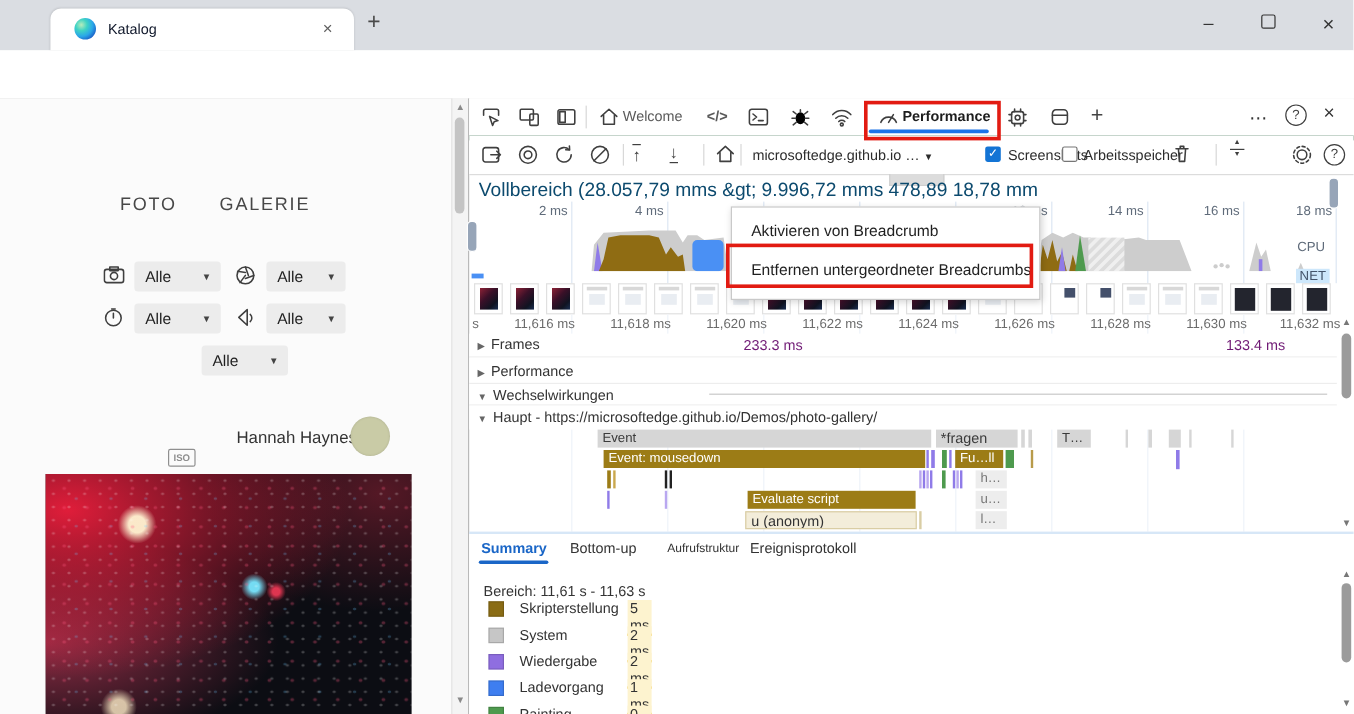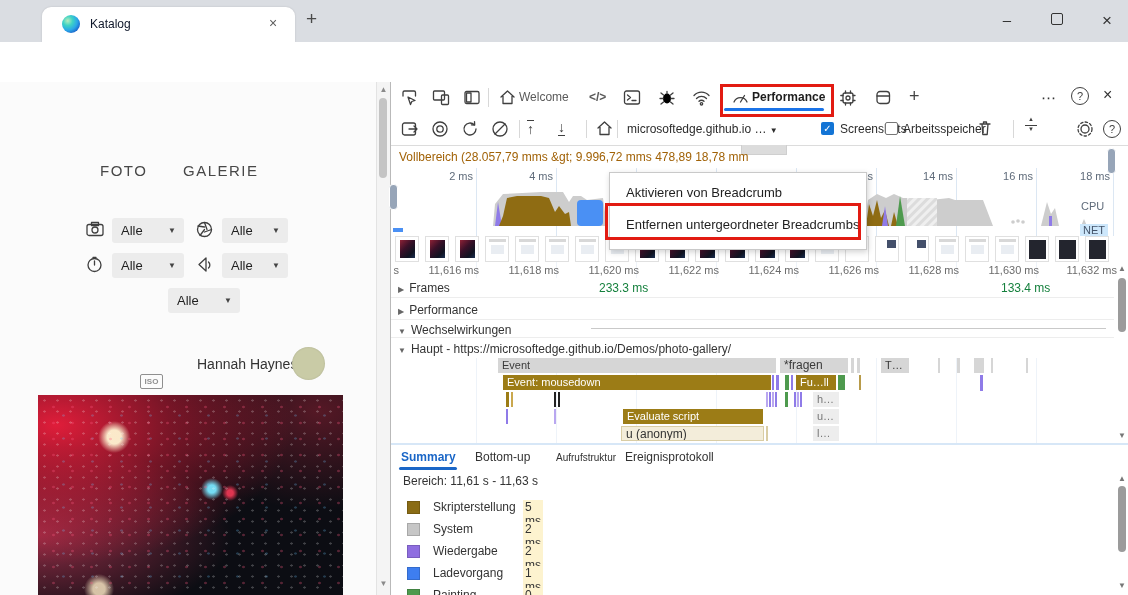--- a/index.html
+++ b/index.html
@@ -68,21 +68,21 @@
   .dtt{font-size:12px;color:#5a5a5a}
   #perf-label{font-size:12px;color:#1d1d1d;font-weight:bold}
   #perf-underline{background:#1a73e8;height:3px;border-radius:2px}
   .redbox{border:3px solid #e21b12;z-index:60}
   #dt-toolbar{left:0;top:31px;width:738px;height:32px;border-bottom:1px solid #dcdcdc;background:#fff}
   .cb{width:13px;height:13px;border-radius:2px;box-sizing:border-box}
   .cb.on{background:#1374d5;color:#fff;font-size:10px;text-align:center;line-height:13px}
   .cb.off{border:1.4px solid #767676;background:#fff}
   .tlabel{font-size:12px;color:#2c2c2c}
 
-  #ov-title{left:8px;top:68px;font-size:12px;color:#a16207;white-space:nowrap}
+  #ov-title{left:8px;top:68px;font-size:16px;color:#0c4a6e;white-space:nowrap}
   #crumb-handle{left:350px;top:63px;width:44px;height:9px;background:#dcdcdc;border:1px solid #cfcfcf;border-top:none}
   #overview{left:0;top:86px;width:738px;height:68px;overflow:visible}
   .grid{width:1px;background:#dce7f3;top:0}
   .tick{font-size:11px;color:#5f6b7a;top:2px;text-align:right;width:50px}
   #cpu-lbl{left:690px;top:32px;font-size:11px;color:#5f6b7a}
   #net-lbl{left:689px;top:56px;font-size:11px;color:#44546a;background:#cde7fb;padding:0 3px}
   #net-bar{left:2px;top:60px;width:10px;height:4px;background:#4a90f4}
   .ov-handle{width:7px;height:24px;background:#97a5b8;border:1px solid #fff;border-radius:4px;z-index:20}
 
   #film{left:0;top:154px;width:738px;height:26px}
@@ -95,21 +95,21 @@
   .th-dark i{left:3px;top:3px;width:17px;height:19px;background:#23252e}
 
   #ruler{left:0;top:180px;width:738px;height:16px}
   .rlab{font-size:11px;color:#6b6b6b;top:2px;text-align:right;width:54px;white-space:nowrap}
   #tgrid{left:0;top:180px;width:738px;height:181px;pointer-events:none}
   #tgrid div{position:absolute;top:0;width:1px;height:181px;background:#eef3f9}
 
   .trackrow{left:0;width:723px;background:#fff;border-bottom:1px solid #ededed;box-sizing:border-box}
   .tr-arrow{font-size:8px;color:#666;margin:0 5px 0 7px}
   .tr-label{font-size:12px;color:#333}
-  .frameval{font-size:12px;color:#15803d;text-align:left;width:70px;top:3px}
+  .frameval{font-size:12px;color:#701a75;text-align:right;width:70px;top:3px}
   #ww-line{left:200px;top:8px;width:515px;height:1px;background:#c9c9c9}
 
   .frow{left:0;width:738px;height:16px}
   .fbar{position:absolute;top:0;height:15px;font-size:11px;line-height:15px;white-space:nowrap;overflow:hidden;
         padding-left:4px;box-sizing:border-box}
   .f-gray{background:#d6d6d6;color:#3a3a3a}
   .f-gold{background:#9c7c16;color:#fff}
   .f-blue{background:#4486f0;color:#fff}
   .f-cream{background:#f3edda;color:#333;border:1px solid #d9cda4}
   .f-lite{background:#ededed;color:#777}
@@ -119,21 +119,21 @@
   #sum-sb{left:724px;top:392px;width:14px;height:118px}
   .dk-thumb{left:3px;width:8px;background:#9b9b9b;border-radius:4px}
 
   #btm-div{left:0;top:361px;width:738px;height:2px;background:#d7e7f7}
   #btabs{left:0;top:363px;width:738px;height:25px;background:#fff}
   .btab{font-size:12px;color:#333;top:5px}
   #bt0{color:#1a66c7;font-weight:bold}
   #bt2{font-size:10px;top:7px}
   #bt-underline{left:8px;top:22px;width:58px;height:3px;background:#1a66c7;border-radius:2px}
   #summary{left:0;top:388px;width:724px;height:125px;overflow:hidden;background:#fff}
-  #range{left:12px;top:4px;font-size:12px;color:#333}
+  #range{left:12px;top:16px;font-size:12px;color:#333}
   .lrow{left:16px;height:16px}
   .lsq{position:absolute;left:0;top:1px;width:13px;height:13px;border:1px solid rgba(0,0,0,.15);box-sizing:border-box}
   .llab{position:absolute;left:26px;font-size:12px;color:#333}
   .lval{position:absolute;left:116px;font-size:12px;color:#333;background:#fdf3cf;border-bottom:2px solid #eab308;padding:0 2px}
   .lg0{background:#8a6c15}.lg1{background:#c6c6c6}.lg2{background:#8f6ee0}.lg3{background:#3e7ef0}.lg4{background:#4e9a4e}
 
   #ctx-menu{left:218px;top:90px;width:256px;height:76px;background:#fff;border:1px solid #c9c9c9;
             box-shadow:1px 2px 6px rgba(0,0,0,.18);z-index:50}
   .mi{position:absolute;left:16px;font-size:13px;color:#1f1f1f;white-space:nowrap;z-index:55}
   #ctx-red{left:214px;top:121px;width:250px;height:31px;z-index:58}

